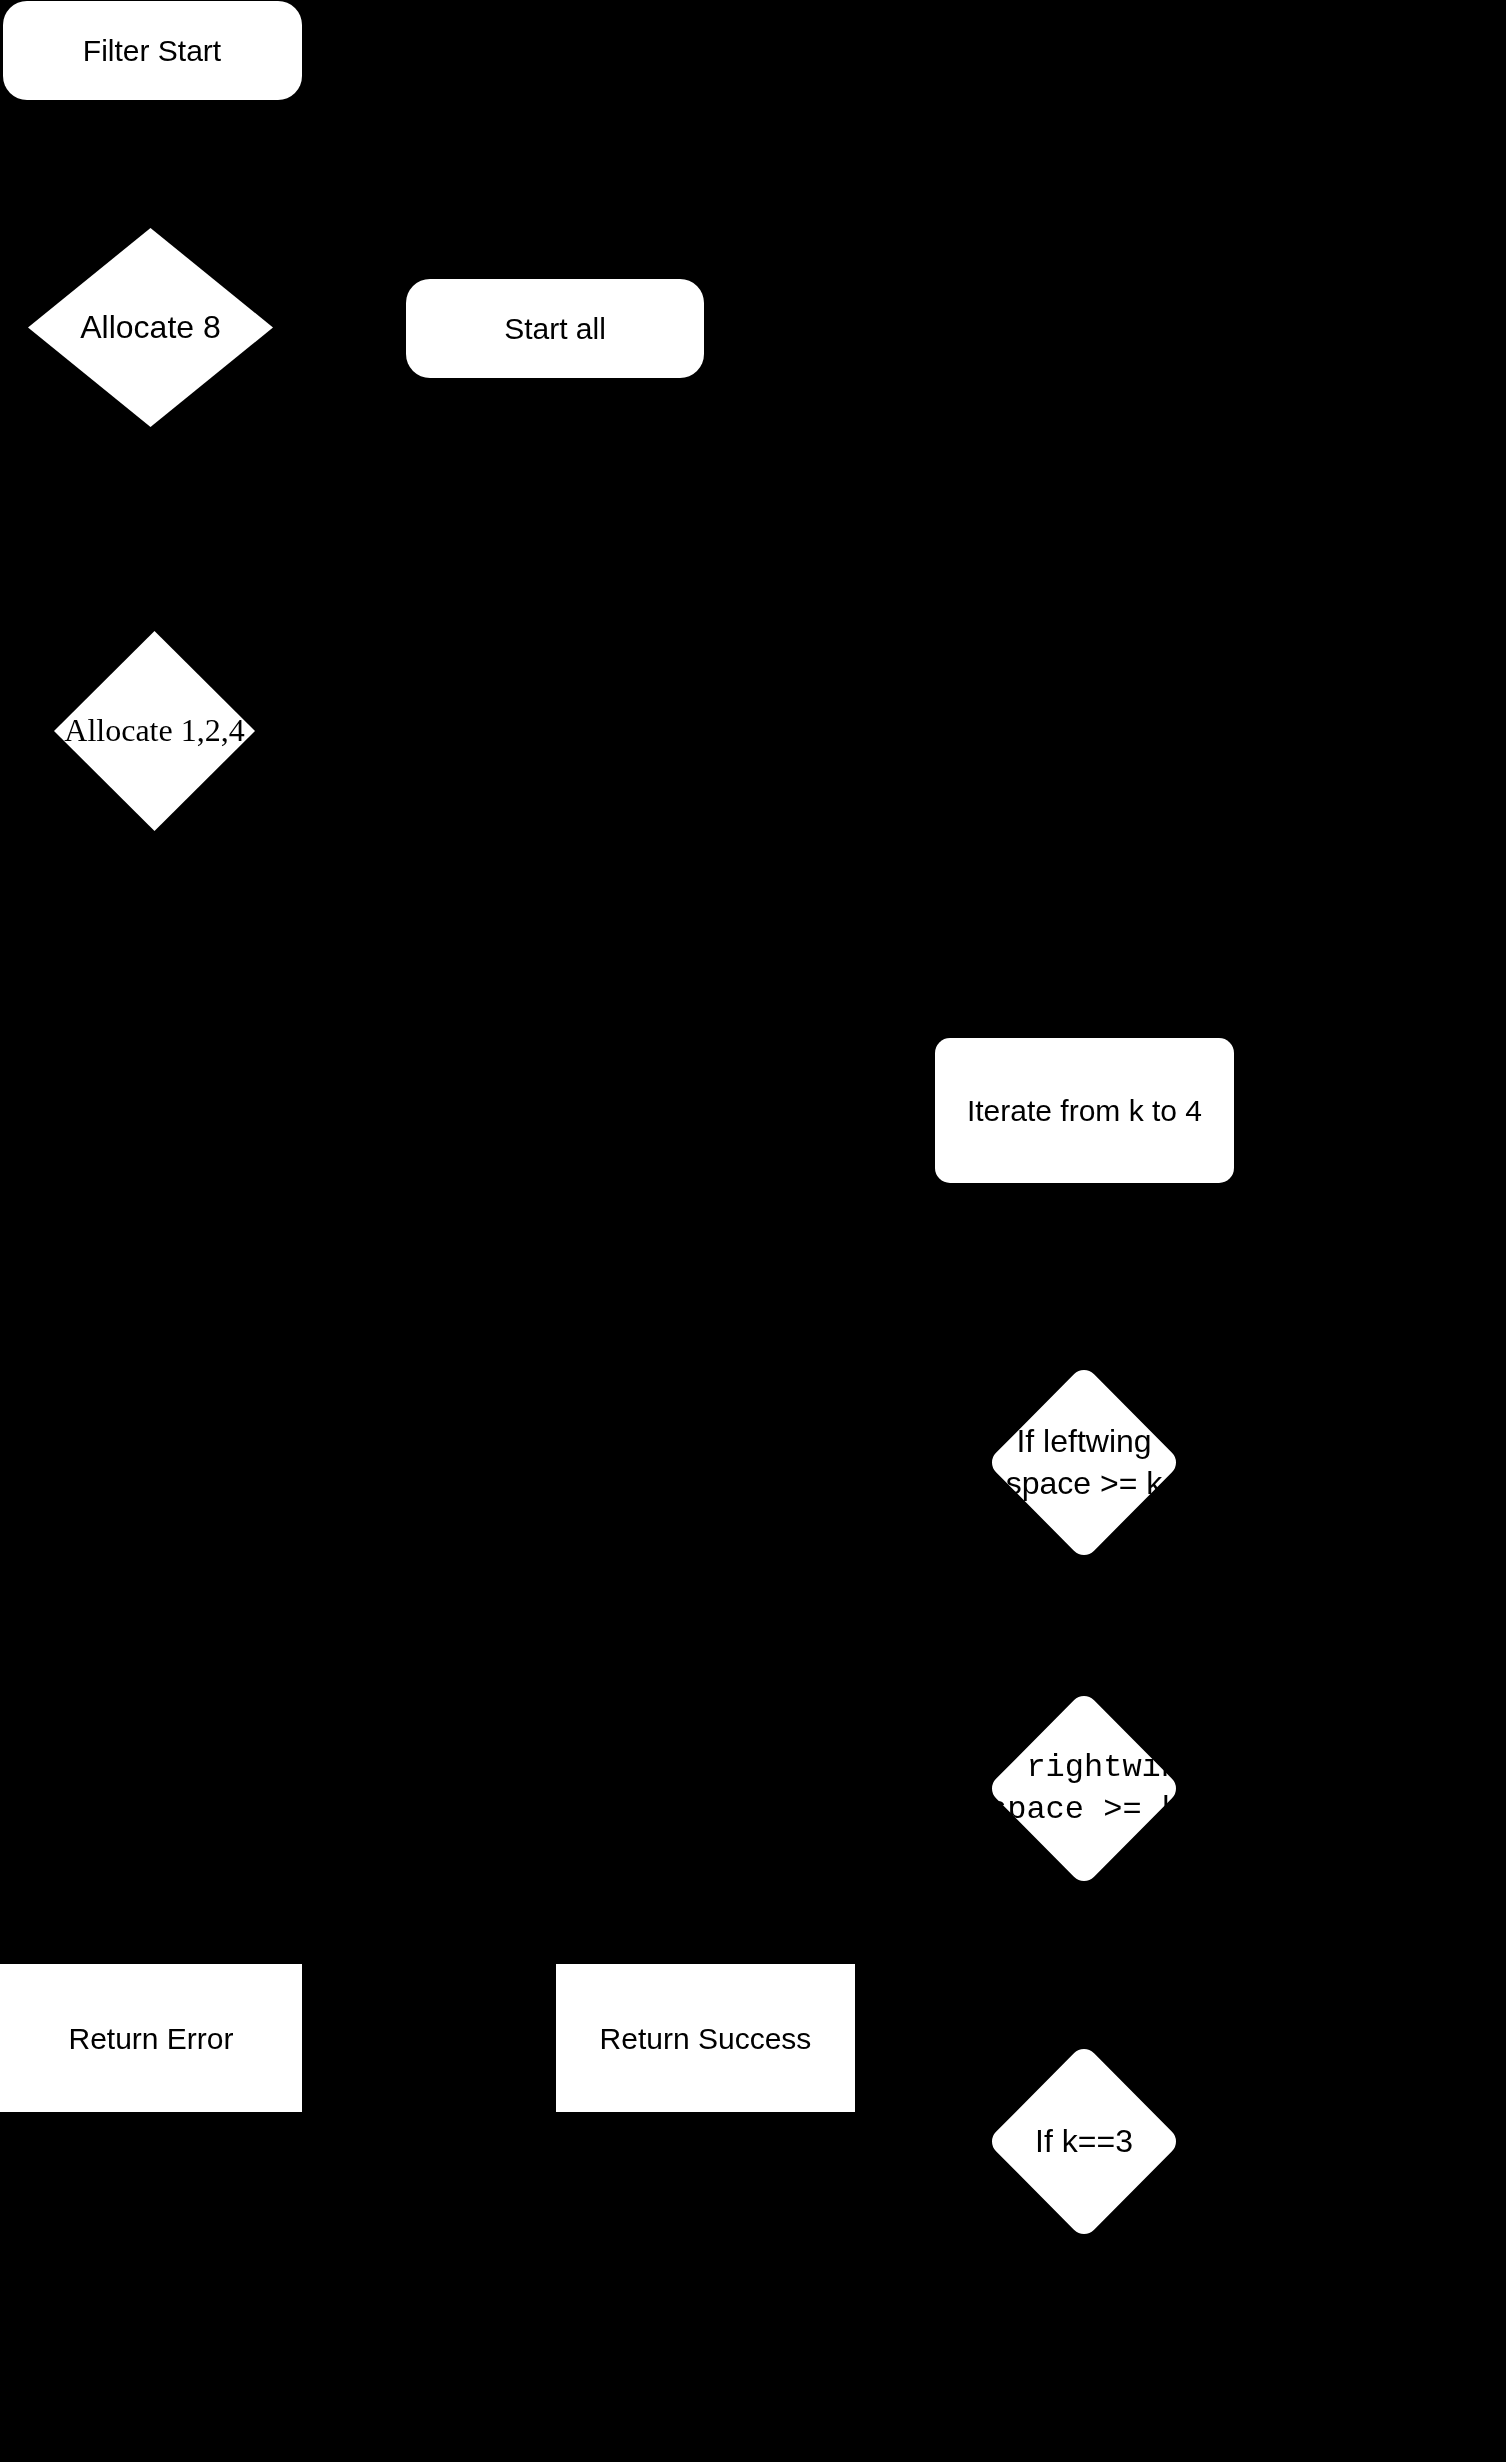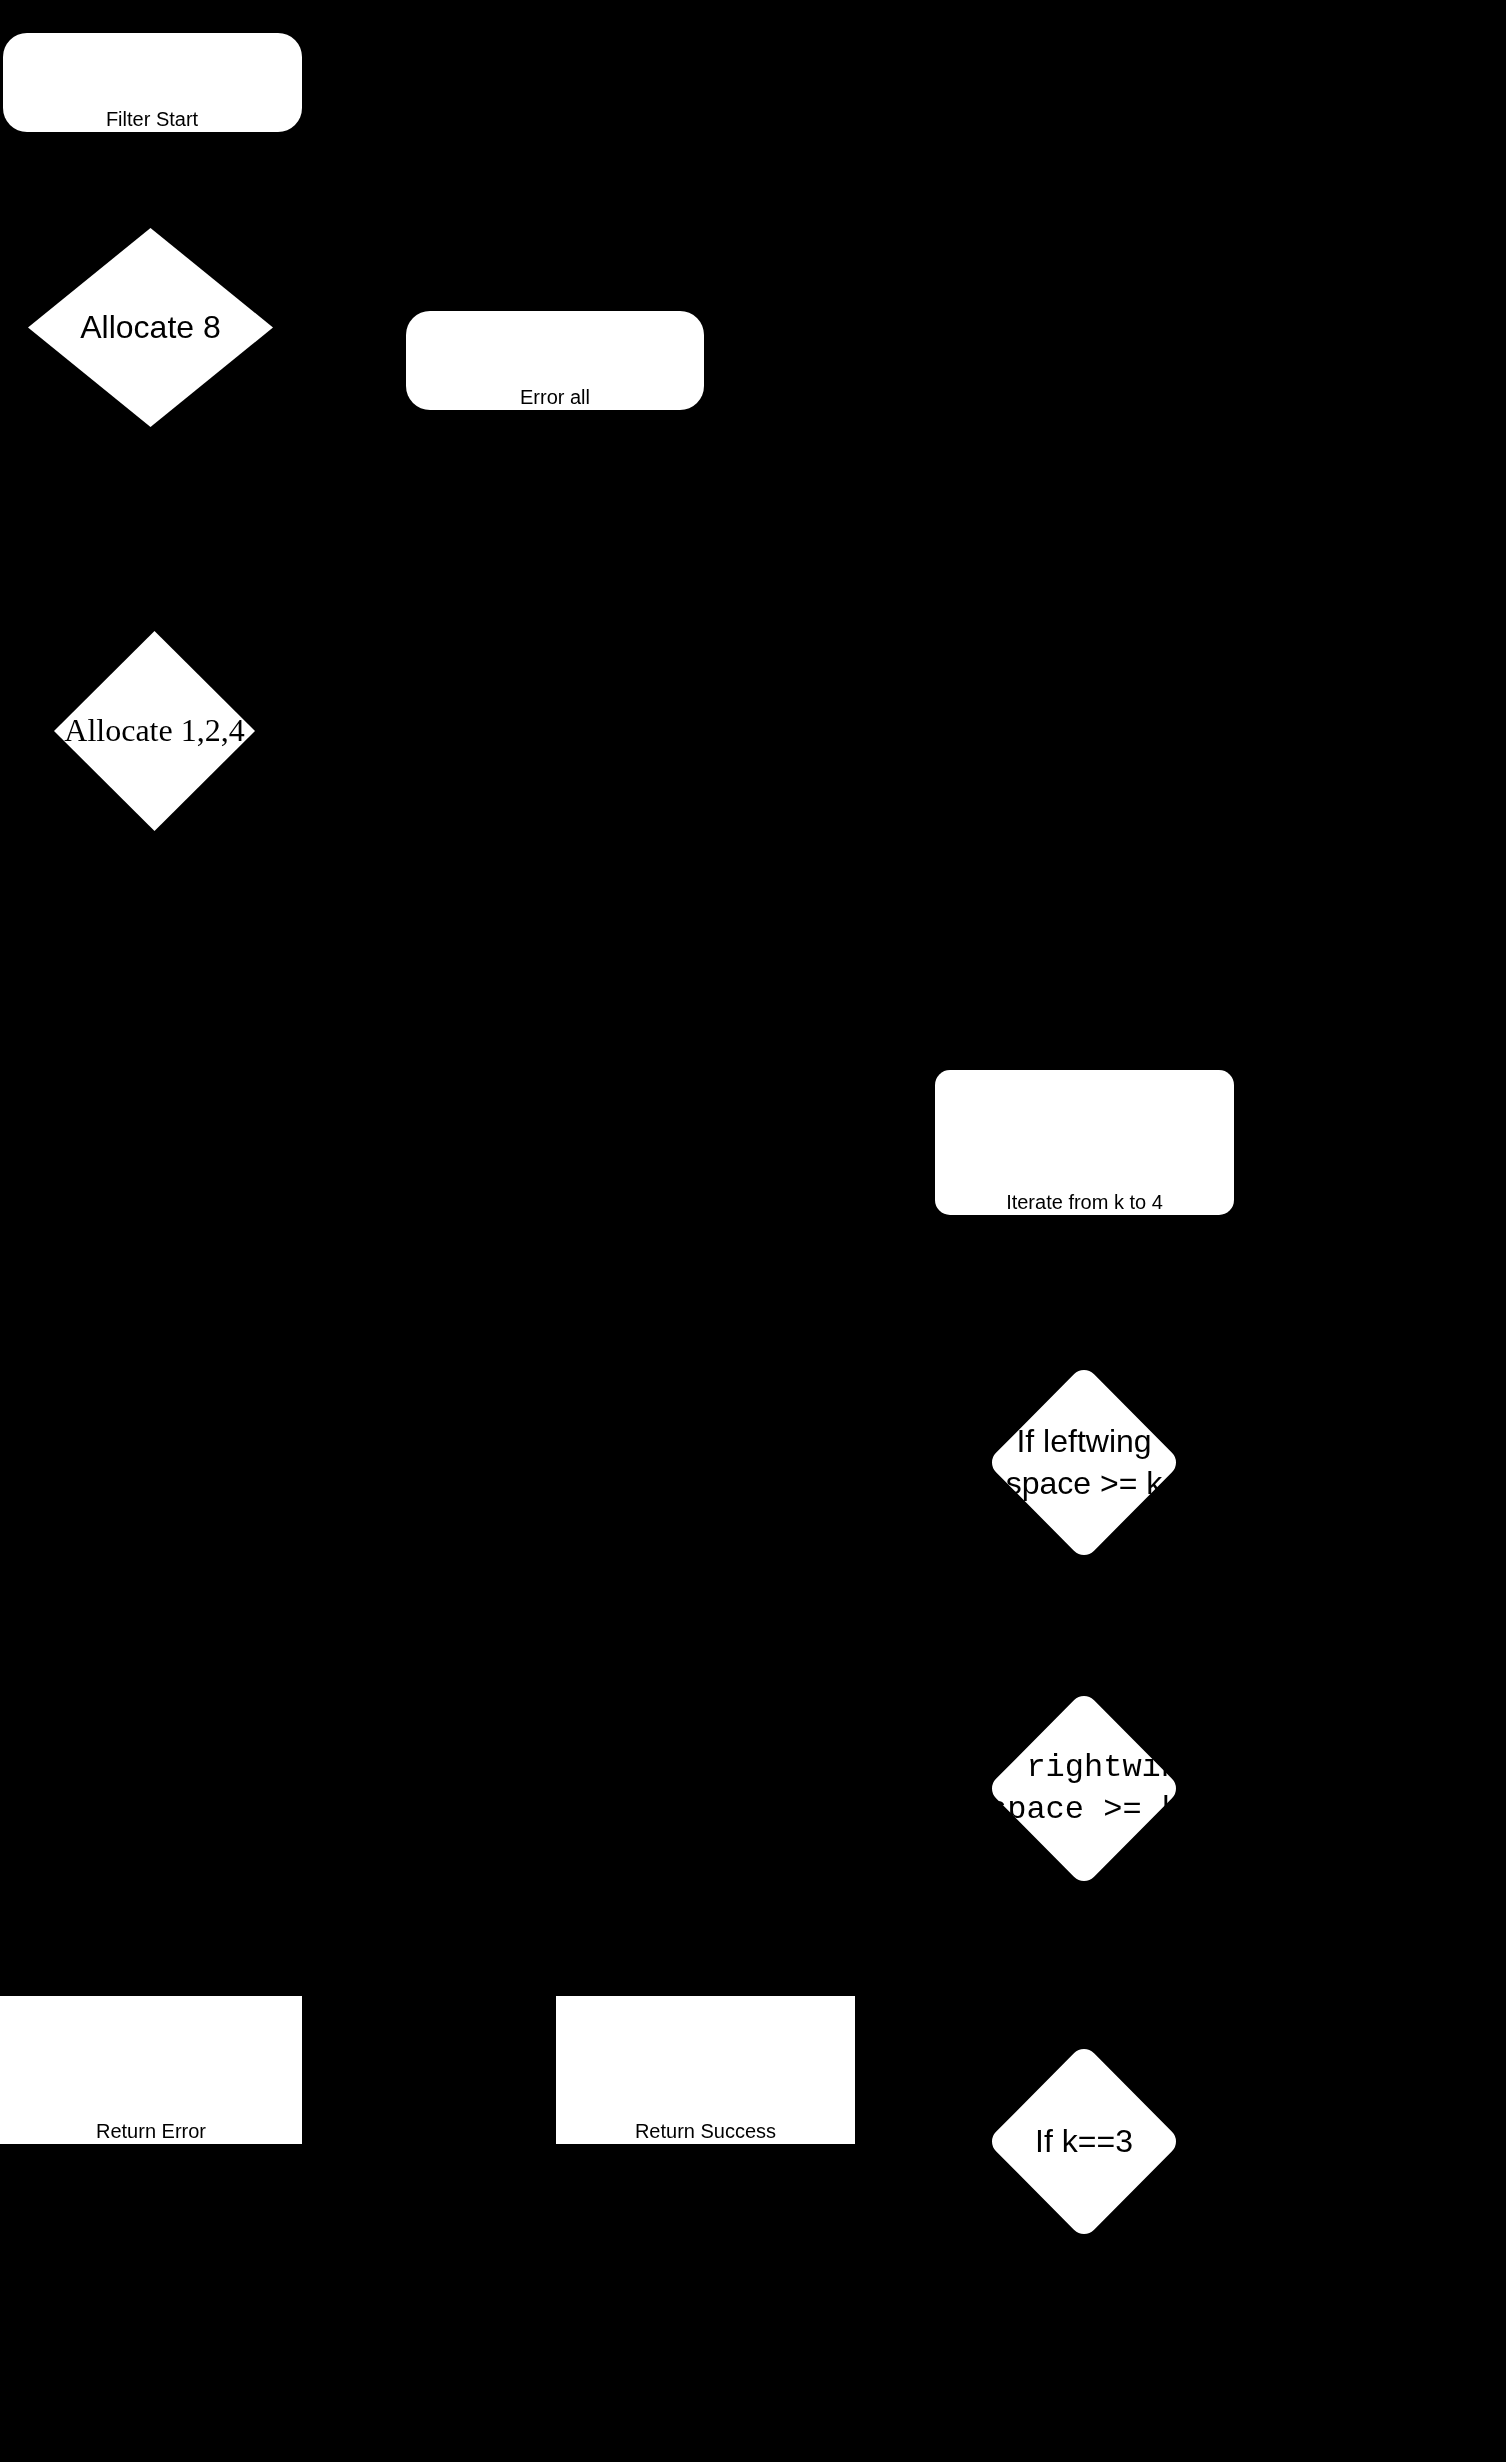--- a/index.html
+++ b/index.html
@@ -13,26 +13,25 @@
     background: var(--bg, #000000);
     font-family: "Liberation Sans", sans-serif;
     overflow: hidden;
   }
   
   .rect-node {
     position: absolute;
     background: var(--node-fill, #ffffff);
     color: var(--text, #000000);
     display: flex;
-    align-items: flex-end;
+    align-items: center;
     justify-content: center;
     text-align: center;
-    font-size: 20px;
+    font-size: 30px;
     line-height: 1.3;
-    margin-top: 32px;
   }
   .rect-node .label {
     white-space: pre-line;
   }
   .r38 { border-radius: 24px; }
   .r42 { border-radius: 26.4px; }
   .r0  { border-radius: 0; }
   
   .diamond-node {
     position: absolute;
@@ -87,21 +86,21 @@
   </div>
 
   <div class="diamond-node" id="n-allocate-8">
     <svg viewBox="0 0 390 316" preserveAspectRatio="none">
       <polygon points="195,0 390,158 195,316 0,158"></polygon>
     </svg>
     <span class="label">Allocate 8</span>
   </div>
 
   <div class="rect-node r38" id="n-check-all">
-    <span class="label">Error all</span>
+    <span class="label">Start all</span>
   </div>
 
   <div class="diamond-node" id="n-allocate-124">
     <svg viewBox="0 0 320 318" preserveAspectRatio="none">
       <polygon points="160,0 320,159 160,318 0,159"></polygon>
     </svg>
     <span class="label">Allocate 1,2,4</span>
   </div>
 
 

